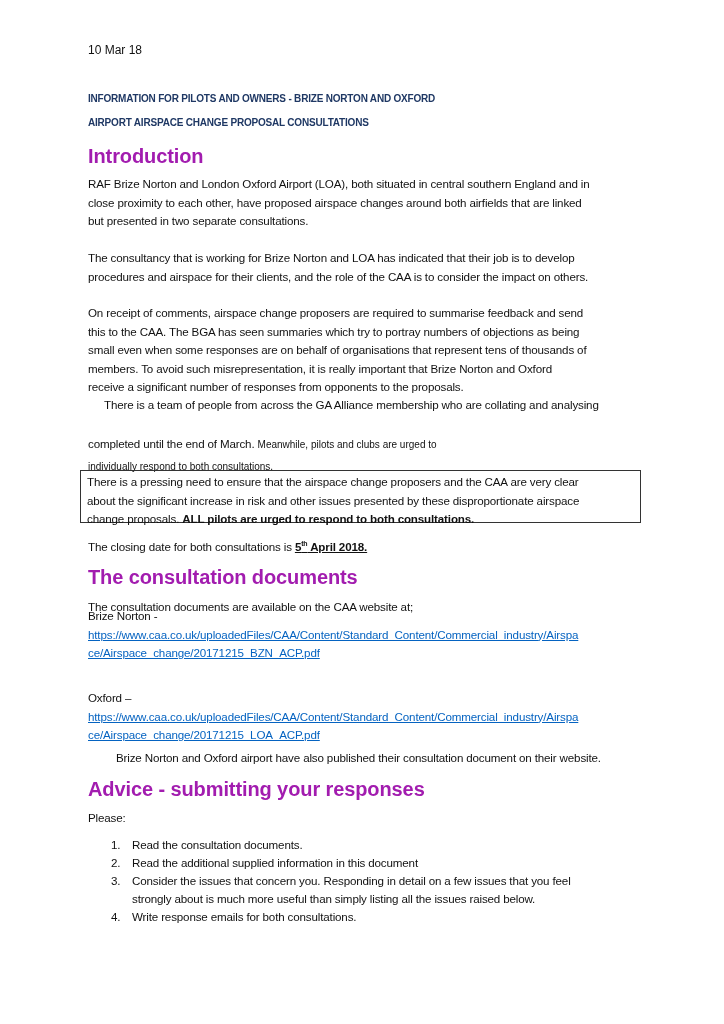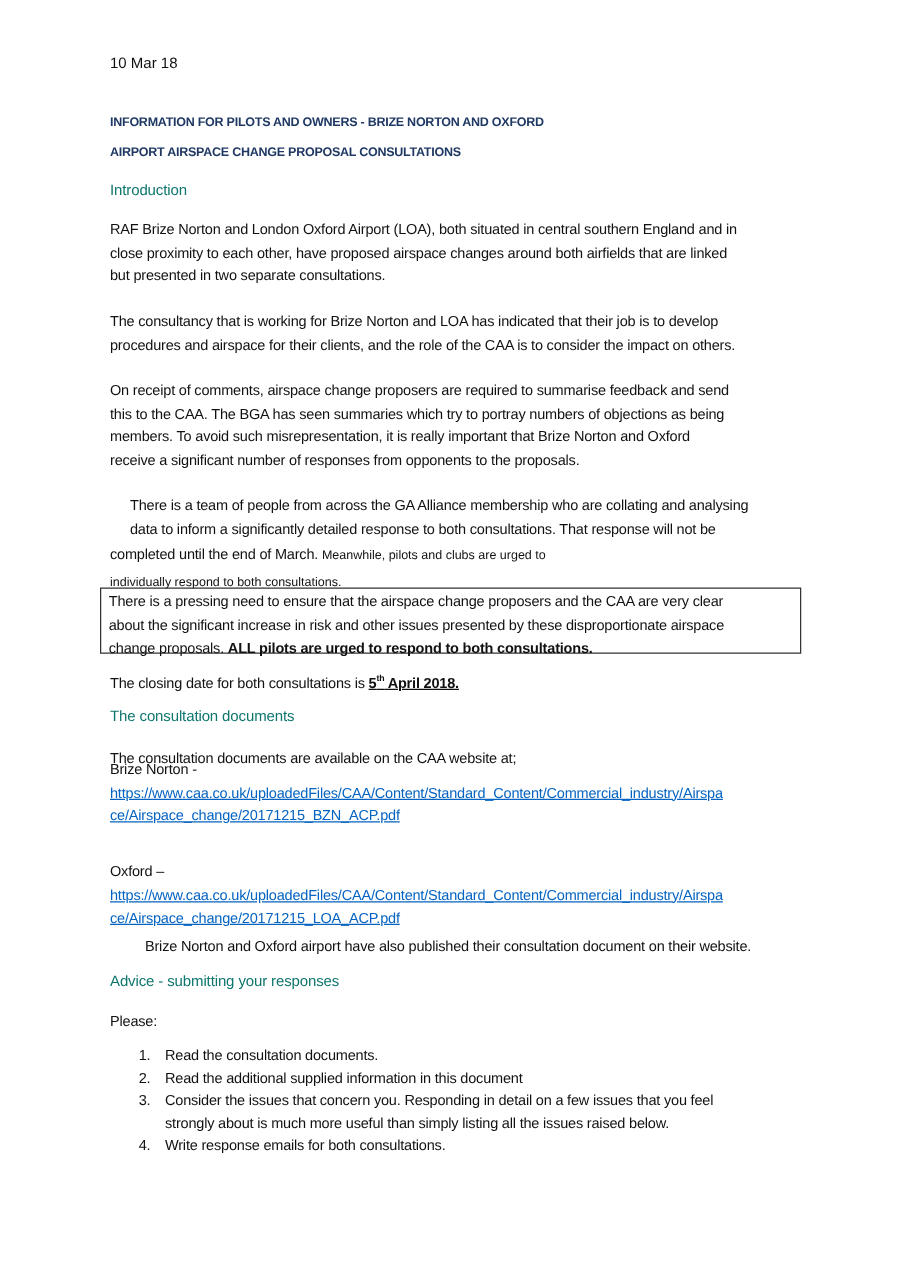--- a/index.html
+++ b/index.html
@@ -3,21 +3,21 @@
 <meta charset="utf-8">
 <style>
   html, body { margin: 0; padding: 0; background: #ffffff; }
   body { width: 724px; height: 1024px; position: relative; overflow: hidden;
          font-family: "Liberation Sans", sans-serif; color: #111; }
   .page { position: absolute; left: 88px; top: 0; width: 556px; }
   .abs { position: absolute; left: 0; white-space: nowrap; }
   .body-text { font-size: 11.6px; letter-spacing: -0.15px; line-height: 18.5px; }
   .date { top: 43px; font-size: 12px; }
   .title { top: 87px; font-size: 10px; font-weight: bold; color: #1F3864; line-height: 24px; letter-spacing: -0.2px; }
-  .h2 { font-size: 12px; font-weight: normal; color: #0f766e; letter-spacing: -0.1px; }
+  .h2 { font-size: 20px; font-weight: bold; color: #a21caf; letter-spacing: -0.1px; }
   .lines div { height: 18.5px; }
   .big-bold { font-size: 10px; font-weight: normal; letter-spacing: 0; }
   .box { position: absolute; left: -8px; top: 470px; width: 561px; height: 53px;
          border: 1.5px solid #333; box-sizing: border-box; }
   .box .lines { position: absolute; left: 6px; top: 2px; }
   a.link { color: #0563C1; text-decoration: underline; }
   .underline { text-decoration: underline; font-weight: bold; }
   sup { font-size: 7px; vertical-align: 5px; }
   .list-item { position: absolute; left: 23px; }
   .list-num { position: absolute; left: 0; width: 16px; }
@@ -44,27 +44,27 @@
   </div>
 
   <div class="abs body-text lines" style="top:249px;">
     <div>The consultancy that is working for Brize Norton and LOA has indicated that their job is to develop</div>
     <div>procedures and airspace for their clients, and the role of the CAA is to consider the impact on others.</div>
   </div>
 
   <div class="abs body-text lines" style="top:304px;">
     <div>On receipt of comments, airspace change proposers are required to summarise feedback and send</div>
     <div>this to the CAA. The BGA has seen summaries which try to portray numbers of objections as being</div>
+    <div>small even when some responses are on behalf of organisations that represent tens of thousands of</div>
     <div>members.  To avoid such misrepresentation, it is really important that Brize Norton and Oxford</div>
     <div>receive a significant number of responses from opponents to the proposals.</div>
   </div>
 
   <div class="abs body-text lines" style="top:396px;margin-left:16px;">
     <div>There is a team of people from across the GA Alliance membership who are collating and analysing</div>
-    <div>data to inform a significantly detailed response to both consultations.  That response will not be</div>
   </div>
   <div class="abs body-text" style="top:433px; line-height:22px;">
     <div>
       <span>completed until the end of March. </span><span class="big-bold">Meanwhile, pilots and clubs are urged to</span>
     </div>
     <div class="big-bold">individually respond to both consultations.</div>
   </div>
 
   <div class="box">
     <div class="body-text lines">

